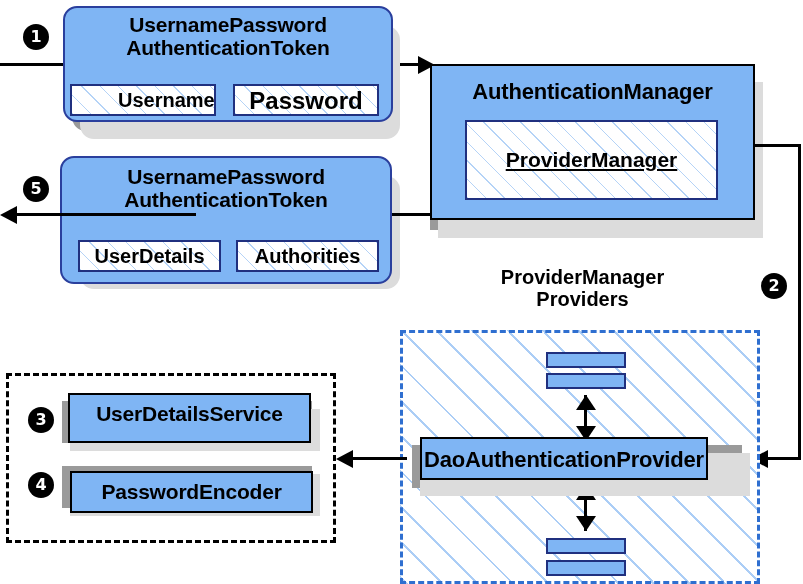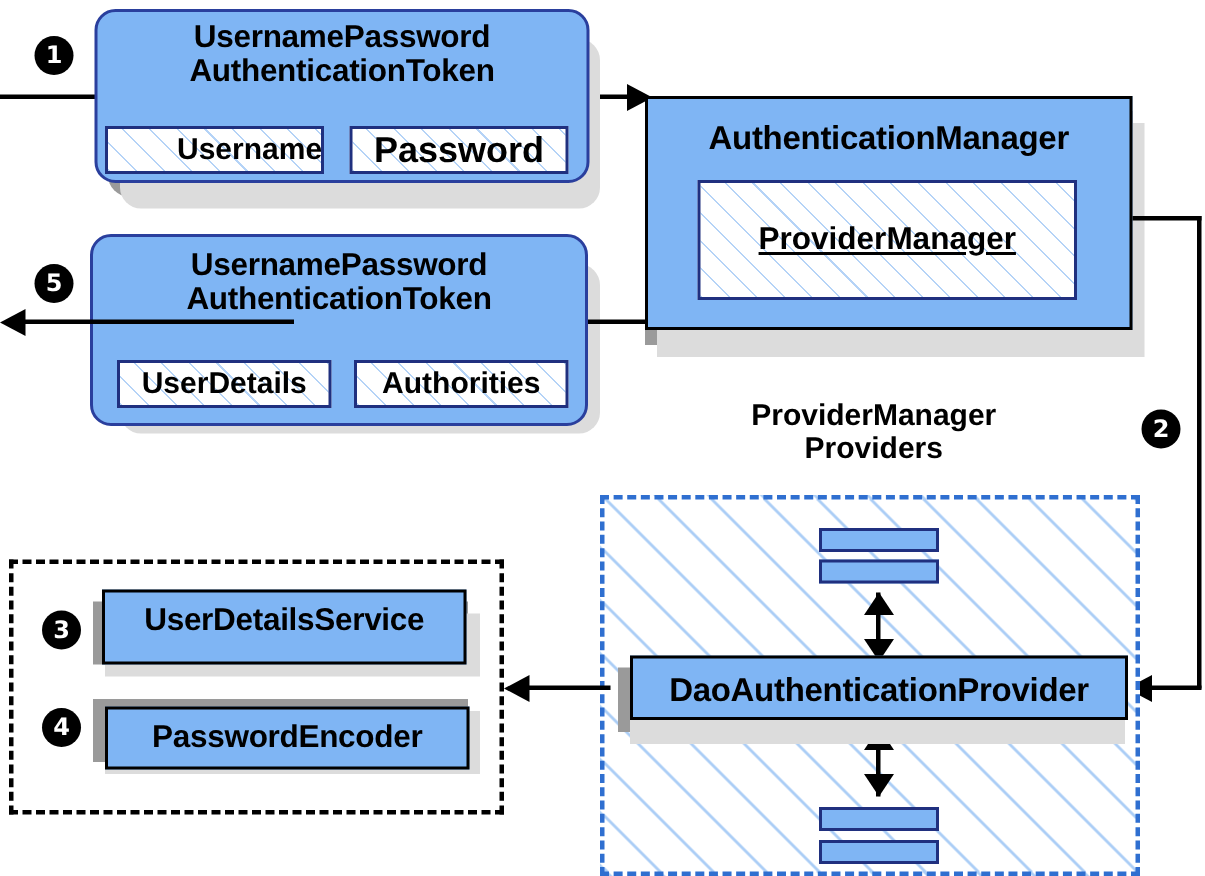--- a/index.html
+++ b/index.html
@@ -159,21 +159,21 @@
     <div class="small-bar" style="left:143px;top:205px;width:80px;height:16px;"></div>
     <div class="small-bar" style="left:143px;top:227px;width:80px;height:16px;"></div>
 
     <div class="arrow ar-up" style="left:173px;top:152px;"></div>
     <div class="ln ln-v abs" style="left:181px;top:152px;height:46px;"></div>
     <div class="arrow ar-down" style="left:173px;top:183px;"></div>
   </div>
 
   <div class="shadow" style="left:412px;top:445px;width:330px;height:43px;"></div>
   <div class="shadow2" style="left:420px;top:453px;width:330px;height:43px;"></div>
-  <div class="blue-rect" style="left:420px;top:437px;width:332px;height:43px;">
+  <div class="blue-rect" style="left:420px;top:437px;width:288px;height:43px;">
     <div class="title-txt" style="top:9px;font-size:22px;">DaoAuthenticationProvider</div>
   </div>
 
   <div class="ln ln-h abs" style="left:352px;top:457px;width:55px;"></div>
   <div class="arrow ar-left" style="left:336px;top:450px;"></div>
 
   <div class="dashed-black" style="left:6px;top:373px;width:330px;height:170px;"></div>
 
   <div class="bullet" style="left:28px;top:407px;">3</div>
   <div class="shadow" style="left:62px;top:401px;width:250px;height:42px;"></div>

